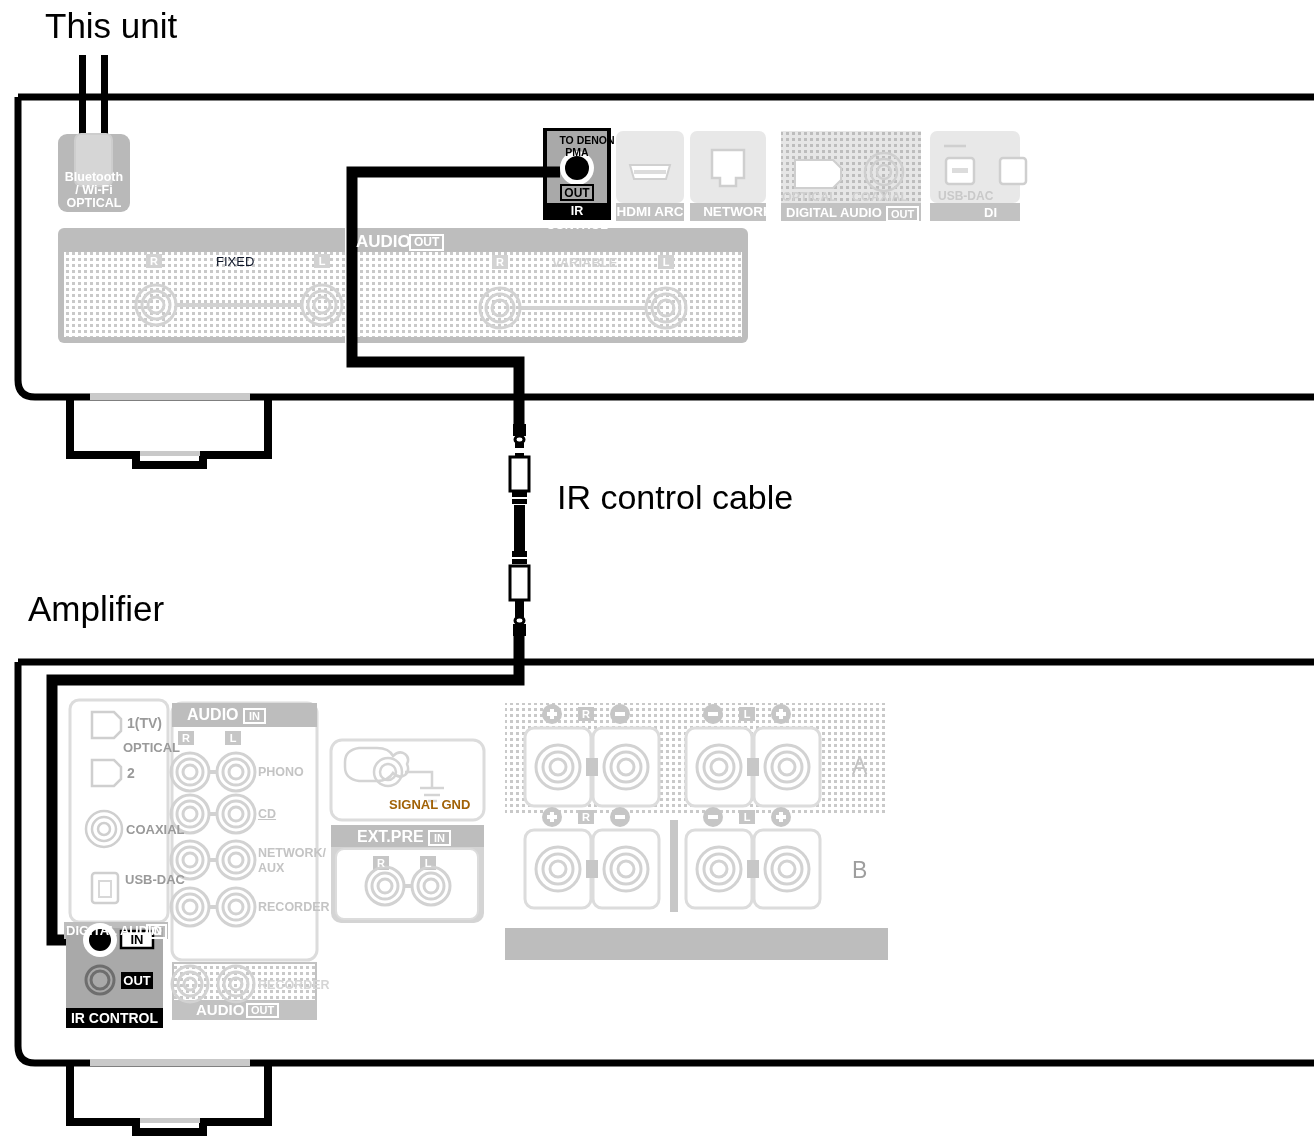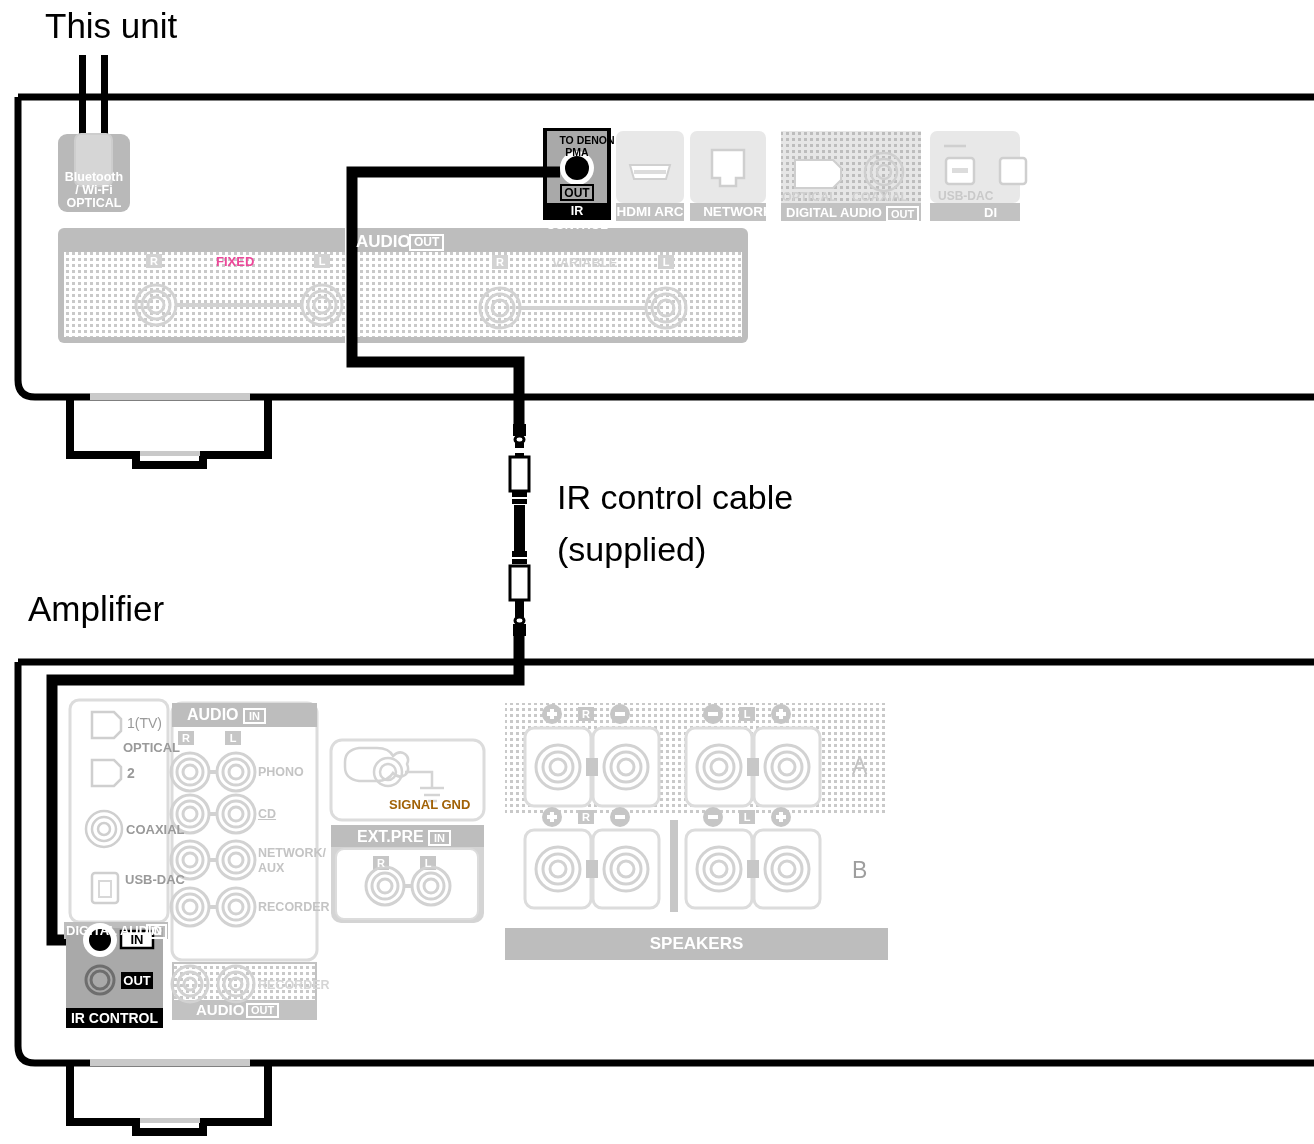--- a/index.html
+++ b/index.html
@@ -360,21 +360,20 @@
           <rect x="779" y="812" width="4" height="10"></rect>
       </g>
     </g>
   </svg>
 
   <div class="lbl" style="left:25px;top:8px;margin-left:20px;">This unit</div>
 
   <div class="lbl" style="left:28px;top:591px;">Amplifier</div>
 
   <div class="cablelbl" style="left:557px;top:475px;">IR control cable</div>
-  <div class="cablelbl" style="left:557px;top:527px;">(supplied)</div>
 
   <div style="position:absolute;left:58px;top:171px;width:72px;text-align:center;
               font-size:12.5px;font-weight:bold;color:#fff;line-height:13px;">
 
     <div>Bluetooth</div>
     <div>/ Wi-Fi</div>
     <div>OPTICAL</div>
   </div>
 
   <div style="position:absolute;left:547px;top:134px;width:80px;text-align:center;font-size:10.5px;font-weight:bold;color:#000;">TO DENON</div>
@@ -390,28 +389,28 @@
   <div style="position:absolute;left:786px;top:205px;font-size:13px;font-weight:bold;color:#fff;">DIGITAL AUDIO</div>
   <div style="position:absolute;left:886px;top:206px;font-size:11px;font-weight:bold;color:#fff;
               border:2px solid #fff;padding:0 3px;line-height:12px;">OUT</div>
 
   <div style="position:absolute;left:938px;top:189px;font-size:12px;font-weight:bold;color:#c9c9c9;">USB-DAC</div>
   <div style="position:absolute;left:984px;top:205px;font-size:13px;font-weight:bold;color:#fff;">DI</div>
 
   <div style="position:absolute;left:356px;top:232px;font-size:17px;font-weight:bold;color:#fff;">AUDIO</div>
   <div style="position:absolute;left:409px;top:234px;font-size:12px;font-weight:bold;color:#fff;
               border:2px solid #fff;padding:0 3px;line-height:13px;">OUT</div>
-  <div style="position:absolute;left:216px;top:254px;font-size:13px;font-weight:bold;color:#ec4899;">FIXED</div>
+  <div style="position:absolute;left:216px;top:254px;font-size:13px;font-weight:normal;color:#0f172a;">FIXED</div>
   <div style="position:absolute;left:552px;top:255px;font-size:13px;font-weight:bold;color:#d2d2d2;">VARIABLE</div>
   <div style="position:absolute;left:146px;top:254px;width:16px;text-align:center;font-size:11px;font-weight:bold;color:#fff;line-height:14px;">R</div>
   <div style="position:absolute;left:314px;top:254px;width:16px;text-align:center;font-size:11px;font-weight:bold;color:#fff;line-height:14px;">L</div>
   <div style="position:absolute;left:492px;top:255px;width:16px;text-align:center;font-size:11px;font-weight:bold;color:#fff;line-height:14px;">R</div>
   <div style="position:absolute;left:658px;top:255px;width:16px;text-align:center;font-size:11px;font-weight:bold;color:#fff;line-height:14px;">L</div>
 
-  <div style="position:absolute;left:127px;top:715px;font-size:14px;font-weight:normal;color:#9a9a9a;">1(TV)</div>
+  <div style="position:absolute;left:127px;top:715px;font-size:14px;font-weight:bold;color:#9a9a9a;">1(TV)</div>
   <div style="position:absolute;left:123px;top:740px;font-size:13px;font-weight:bold;color:#9a9a9a;">OPTICAL</div>
   <div style="position:absolute;left:127px;top:765px;font-size:14px;font-weight:bold;color:#9a9a9a;">2</div>
   <div style="position:absolute;left:126px;top:822px;font-size:13px;font-weight:bold;color:#9a9a9a;">COAXIAL</div>
   <div style="position:absolute;left:125px;top:872px;font-size:13px;font-weight:bold;color:#9a9a9a;">USB-DAC</div>
   <div style="position:absolute;left:66px;top:923px;font-size:13px;font-weight:bold;color:#fff;">DIGITAL AUDIO</div>
   <div style="position:absolute;left:146px;top:924px;font-size:11px;font-weight:bold;color:#fff;
               border:2px solid #fff;padding:0 3px;line-height:11px;">IN</div>
 
   <div style="position:absolute;left:121px;top:932px;width:32px;text-align:center;font-size:13px;font-weight:bold;color:#000;line-height:15px;">IN</div>
   <div style="position:absolute;left:121px;top:973px;width:32px;text-align:center;font-size:13px;font-weight:bold;color:#fff;line-height:15px;">OUT</div>
@@ -434,21 +433,20 @@
               border:2px solid #fff;padding:0 3px;line-height:11px;">OUT</div>
 
   <div style="position:absolute;left:389px;top:797px;font-size:13px;font-weight:bold;color:#a16207;">SIGNAL GND</div>
 
   <div style="position:absolute;left:357px;top:828px;font-size:16px;font-weight:bold;color:#fff;">EXT.PRE</div>
   <div style="position:absolute;left:428px;top:830px;font-size:11px;font-weight:bold;color:#fff;
               border:2px solid #fff;padding:0 4px;line-height:12px;">IN</div>
   <div style="position:absolute;left:373px;top:856px;width:16px;text-align:center;font-size:11px;font-weight:bold;color:#fff;line-height:14px;">R</div>
   <div style="position:absolute;left:420px;top:856px;width:16px;text-align:center;font-size:11px;font-weight:bold;color:#fff;line-height:14px;">L</div>
 
-  <div style="position:absolute;left:505px;top:934px;width:383px;text-align:center;font-size:17px;font-weight:bold;color:#fff;">SPEAKERS</div>
   <div style="position:absolute;left:852px;top:753px;font-size:23px;color:#c4c4c4;">A</div>
   <div style="position:absolute;left:852px;top:857px;font-size:23px;color:#9e9e9e;">B</div>
   <div style="position:absolute;left:578px;top:707px;width:16px;text-align:center;font-size:11px;font-weight:bold;color:#fff;line-height:14px;">R</div>
   <div style="position:absolute;left:739px;top:707px;width:16px;text-align:center;font-size:11px;font-weight:bold;color:#fff;line-height:14px;">L</div>
   <div style="position:absolute;left:578px;top:810px;width:16px;text-align:center;font-size:11px;font-weight:bold;color:#fff;line-height:14px;">R</div>
   <div style="position:absolute;left:739px;top:810px;width:16px;text-align:center;font-size:11px;font-weight:bold;color:#fff;line-height:14px;">L</div>
 
 </div>
 
 </body></html>

